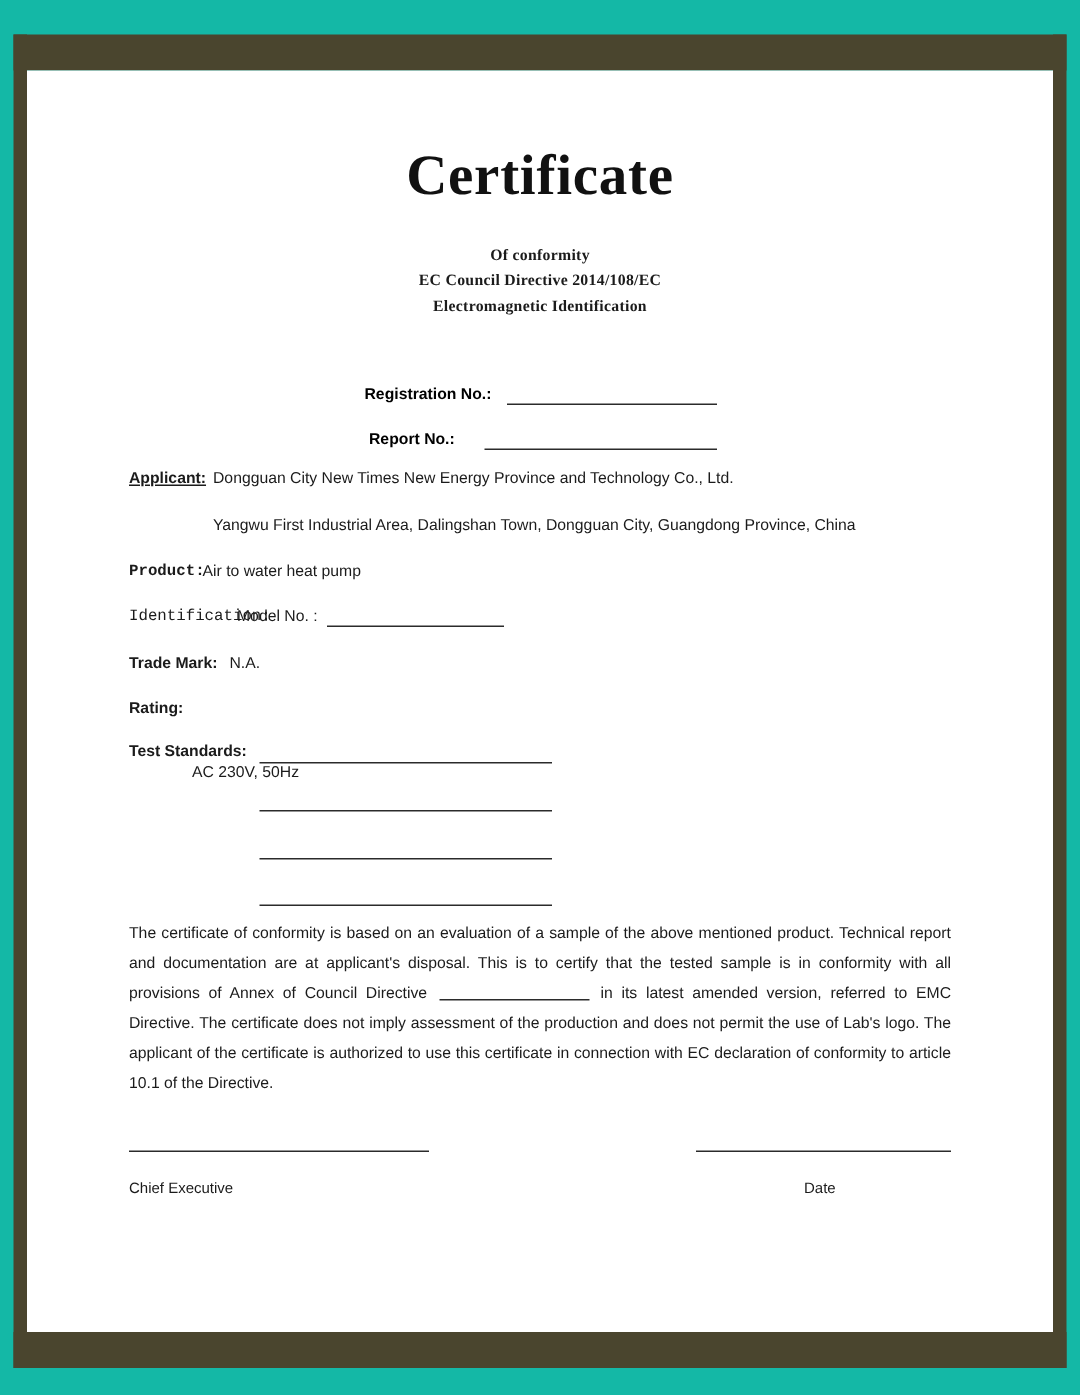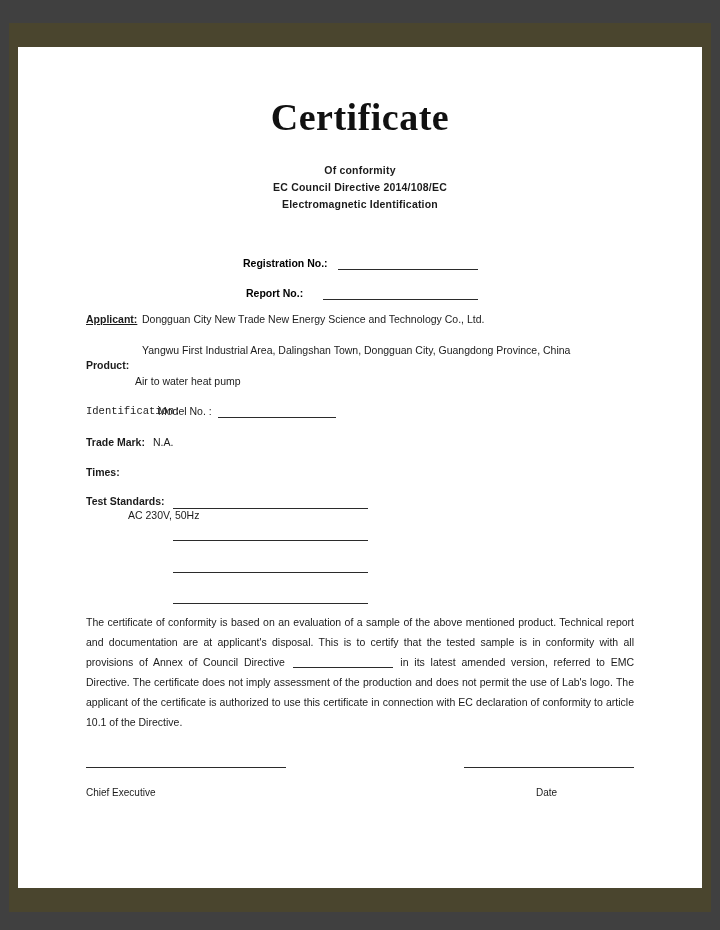--- a/index.html
+++ b/index.html
@@ -12,21 +12,21 @@
     background: #ffffff;
     font-family: "Liberation Sans", sans-serif;
     overflow: hidden;
   }
   .page-frame {
     position: absolute;
     left: 0;
     top: 0;
     width: 720px;
     height: 930px;
-    background: #404040;
+    background: #14b8a6;
     box-sizing: border-box;
   }
   .band-top {
     position: absolute;
     left: 9px;
     top: 23px;
     width: 702px;
     height: 24px;
     background: #4a452e;
   }
@@ -80,20 +80,21 @@
     top: 115px;
     width: 684px;
     text-align: center;
     color: #1b1b1b;
   }
   .subtitle-line {
     font-size: 10.5px;
     font-weight: bold;
     line-height: 17px;
     letter-spacing: 0.2px;
+    font-family: Liberation Serif, serif;
   }
   .ref-label {
     position: absolute;
     font-weight: bold;
     font-size: 10.5px;
     white-space: nowrap;
   }
   .ruled {
     position: absolute;
     border-bottom: 1px solid #2b2b2b;
@@ -156,35 +157,35 @@
       <div class="subtitle-line">Electromagnetic Identification</div>
     </div>
 
     <div class="ref-label" style="left:225px; top:210px;text-align:right;">Registration No.:</div>
     <div class="ruled" style="left:320px; top:222px; width:140px;"></div>
 
     <div class="ref-label" style="left:228px; top:240px;">Report No.:</div>
     <div class="ruled" style="left:305px; top:252px; width:155px;"></div>
 
     <div class="body-line lbl-b" style="left:68px; top:266px;text-decoration:underline;">Applicant:</div>
-    <div class="body-line" style="left:124px; top:266px;">Dongguan City New Trade New Energy Science and Technology Co., Ltd.</div>
+    <div class="body-line" style="left:124px; top:266px;">Dongguan City New Times New Energy Province and Technology Co., Ltd.</div>
 
     <div class="body-line" style="left:124px; top:297px;">Yangwu First Industrial Area, Dalingshan Town, Dongguan City, Guangdong Province, China</div>
 
-    <div class="body-line lbl-b" style="left:68px; top:312px;">Product:</div>
+    <div class="body-line lbl-b" style="left:68px; top:328px;font-family:Liberation Mono, monospace;">Product:</div>
     <div class="body-line" style="left:117px; top:328px;">Air to water heat pump</div>
 
     <div class="body-line" style="left:68px; top:358px;font-family:Liberation Mono, monospace;">Identification:</div>
     <div class="body-line" style="left:140px; top:358px;">Model No. :</div>
     <div class="ruled" style="left:200px; top:370px; width:118px;"></div>
 
     <div class="body-line lbl-b" style="left:68px; top:389px;">Trade Mark:</div>
     <div class="body-line" style="left:135px; top:389px;">N.A.</div>
 
-    <div class="body-line lbl-b" style="left:68px; top:419px;">Times:</div>
+    <div class="body-line lbl-b" style="left:68px; top:419px;">Rating:</div>
     <div class="body-line" style="left:110px; top:419px;margin-top:43px;">AC 230V, 50Hz</div>
 
     <div class="body-line lbl-b" style="left:68px; top:448px;">Test Standards:</div>
     <div class="ruled" style="left:155px; top:461px; width:195px;"></div>
     <div class="ruled" style="left:155px; top:493px; width:195px;"></div>
     <div class="ruled" style="left:155px; top:525px; width:195px;"></div>
     <div class="ruled" style="left:155px; top:556px; width:195px;"></div>
 
     <div class="paragraph">
       <span>The certificate of conformity is based on an evaluation of a sample of the above mentioned product. Technical report and documentation are at applicant's disposal. This is to certify that the tested sample is in conformity with all provisions of Annex of Council Directive</span>

